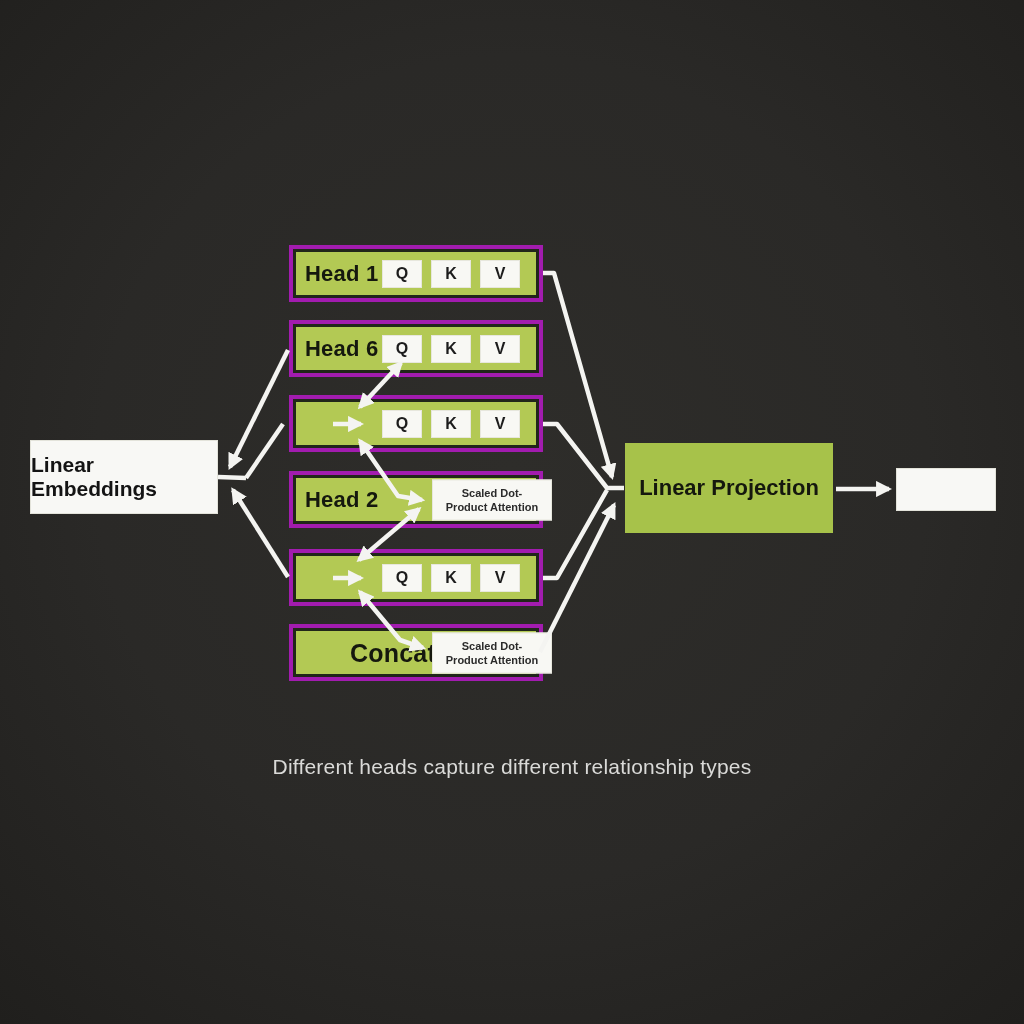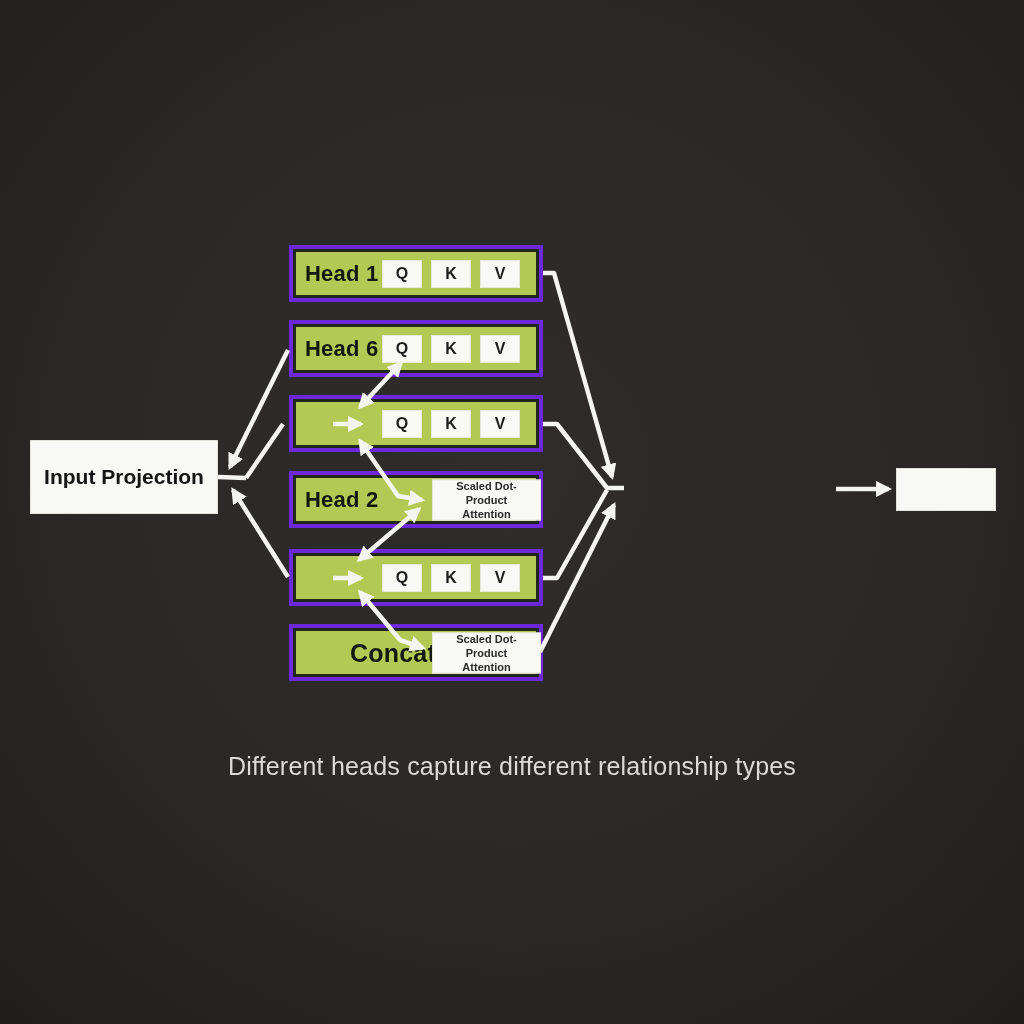--- a/index.html
+++ b/index.html
@@ -5,29 +5,29 @@
   html,body{margin:0;padding:0;}
   body{
     width:1024px;height:1024px;
     background:radial-gradient(circle at 50% 46%, #2e2d2a 0%, #2a2927 55%, #201f1d 100%);
     font-family:"Liberation Sans", sans-serif;
     overflow:hidden;
   }
   .canvas{position:relative;width:1024px;height:1024px;}
 
   
-  .row{position:absolute;left:289px;width:254px;height:57px;background:#6d28d9;}
+  .row{position:absolute;left:289px;width:254px;height:57px;background:#a21caf;}
   .row-inner{position:absolute;inset:4px;background:#b3c954;border:3px solid #21261a;box-sizing:border-box;}
   .row-label{position:absolute;left:9px;top:50%;transform:translateY(-50%);
     font-weight:bold;font-size:22px;color:#15180e;white-space:nowrap;letter-spacing:.2px;}
   .row-label.big{font-size:25px;margin-left:45px;}
   .qkv{position:absolute;left:86px;top:50%;transform:translateY(-50%);display:flex;gap:9px;}
   .cell{width:40px;height:28px;background:#f8f8f4;border:1px solid #e7e7dd;box-sizing:border-box;
     display:flex;align-items:center;justify-content:center;font-size:16px;font-weight:600;color:#1c1c1c;}
-  .attn{position:absolute;left:136px;top:50%;transform:translateY(-50%);width:109px;height:41px;
+  .attn{position:absolute;left:136px;top:50%;transform:translateY(-50%);width:120px;height:41px;
     background:#f8f8f4;border:1px solid #e7e7dd;box-sizing:border-box;
     display:flex;align-items:center;justify-content:center;text-align:center;
     font-size:11px;font-weight:600;color:#2b2b2b;line-height:1.3;padding:10px;}
 
   
   .white-box{position:absolute;background:#f8f8f5;border:1px solid #e3e3da;box-sizing:border-box;
     display:flex;align-items:center;justify-content:center;}
   .input-box{left:30px;top:440px;width:188px;height:74px;
     font-weight:bold;font-size:21px;color:#141414;}
   .output-box{left:896px;top:468px;width:100px;height:43px;}
@@ -36,29 +36,29 @@
   .linear-box{position:absolute;left:625px;top:443px;width:208px;height:90px;background:#a7c24a;
     display:flex;align-items:center;justify-content:center;
     font-weight:bold;font-size:22px;color:#15180e;}
 
   
   .overlay{position:absolute;left:0;top:0;pointer-events:none;}
   .overlay polyline, .overlay line{fill:none;stroke:#f4f4f1;stroke-width:4.5;stroke-linejoin:round;}
 
   
   .caption{position:absolute;left:0;top:750px;width:1024px;text-align:center;
-    color:#dadad8;font-size:25px;line-height:33px;font-weight:400;letter-spacing:.2px;}
+    color:#dadad8;font-size:21px;line-height:33px;font-weight:400;letter-spacing:.2px;}
 </style>
 </head>
 <body>
 
 <div class="canvas">
 
   <div class="white-box input-box">
-    <span>Input Projection</span>
+    <span>Linear Embeddings</span>
   </div>
 
   <div class="row" style="top:245px">
     <div class="row-inner">
       <span class="row-label">Head 1</span>
       <div class="qkv">
         <div class="cell">Q</div>
         <div class="cell">K</div>
         <div class="cell">V</div>
       </div>
@@ -103,20 +103,23 @@
     </div>
   </div>
 
   <div class="row" style="top:624px">
     <div class="row-inner">
       <span class="row-label big">Concat</span>
       <div class="attn">Scaled Dot-Product Attention</div>
     </div>
   </div>
 
+  <div class="linear-box">
+    <span>Linear Projection</span>
+  </div>
 
   <div class="white-box output-box">
     <span></span>
   </div>
 
   <svg class="overlay" width="1024" height="1024" viewBox="0 0 1024 1024">
     <defs>
       <marker id="ah" viewBox="0 0 10 10" refX="8" refY="5" markerWidth="3.6" markerHeight="3.6" orient="auto-start-reverse">
         <path d="M0,0 L10,5 L0,10 z" fill="#f4f4f1"></path>
       </marker>

